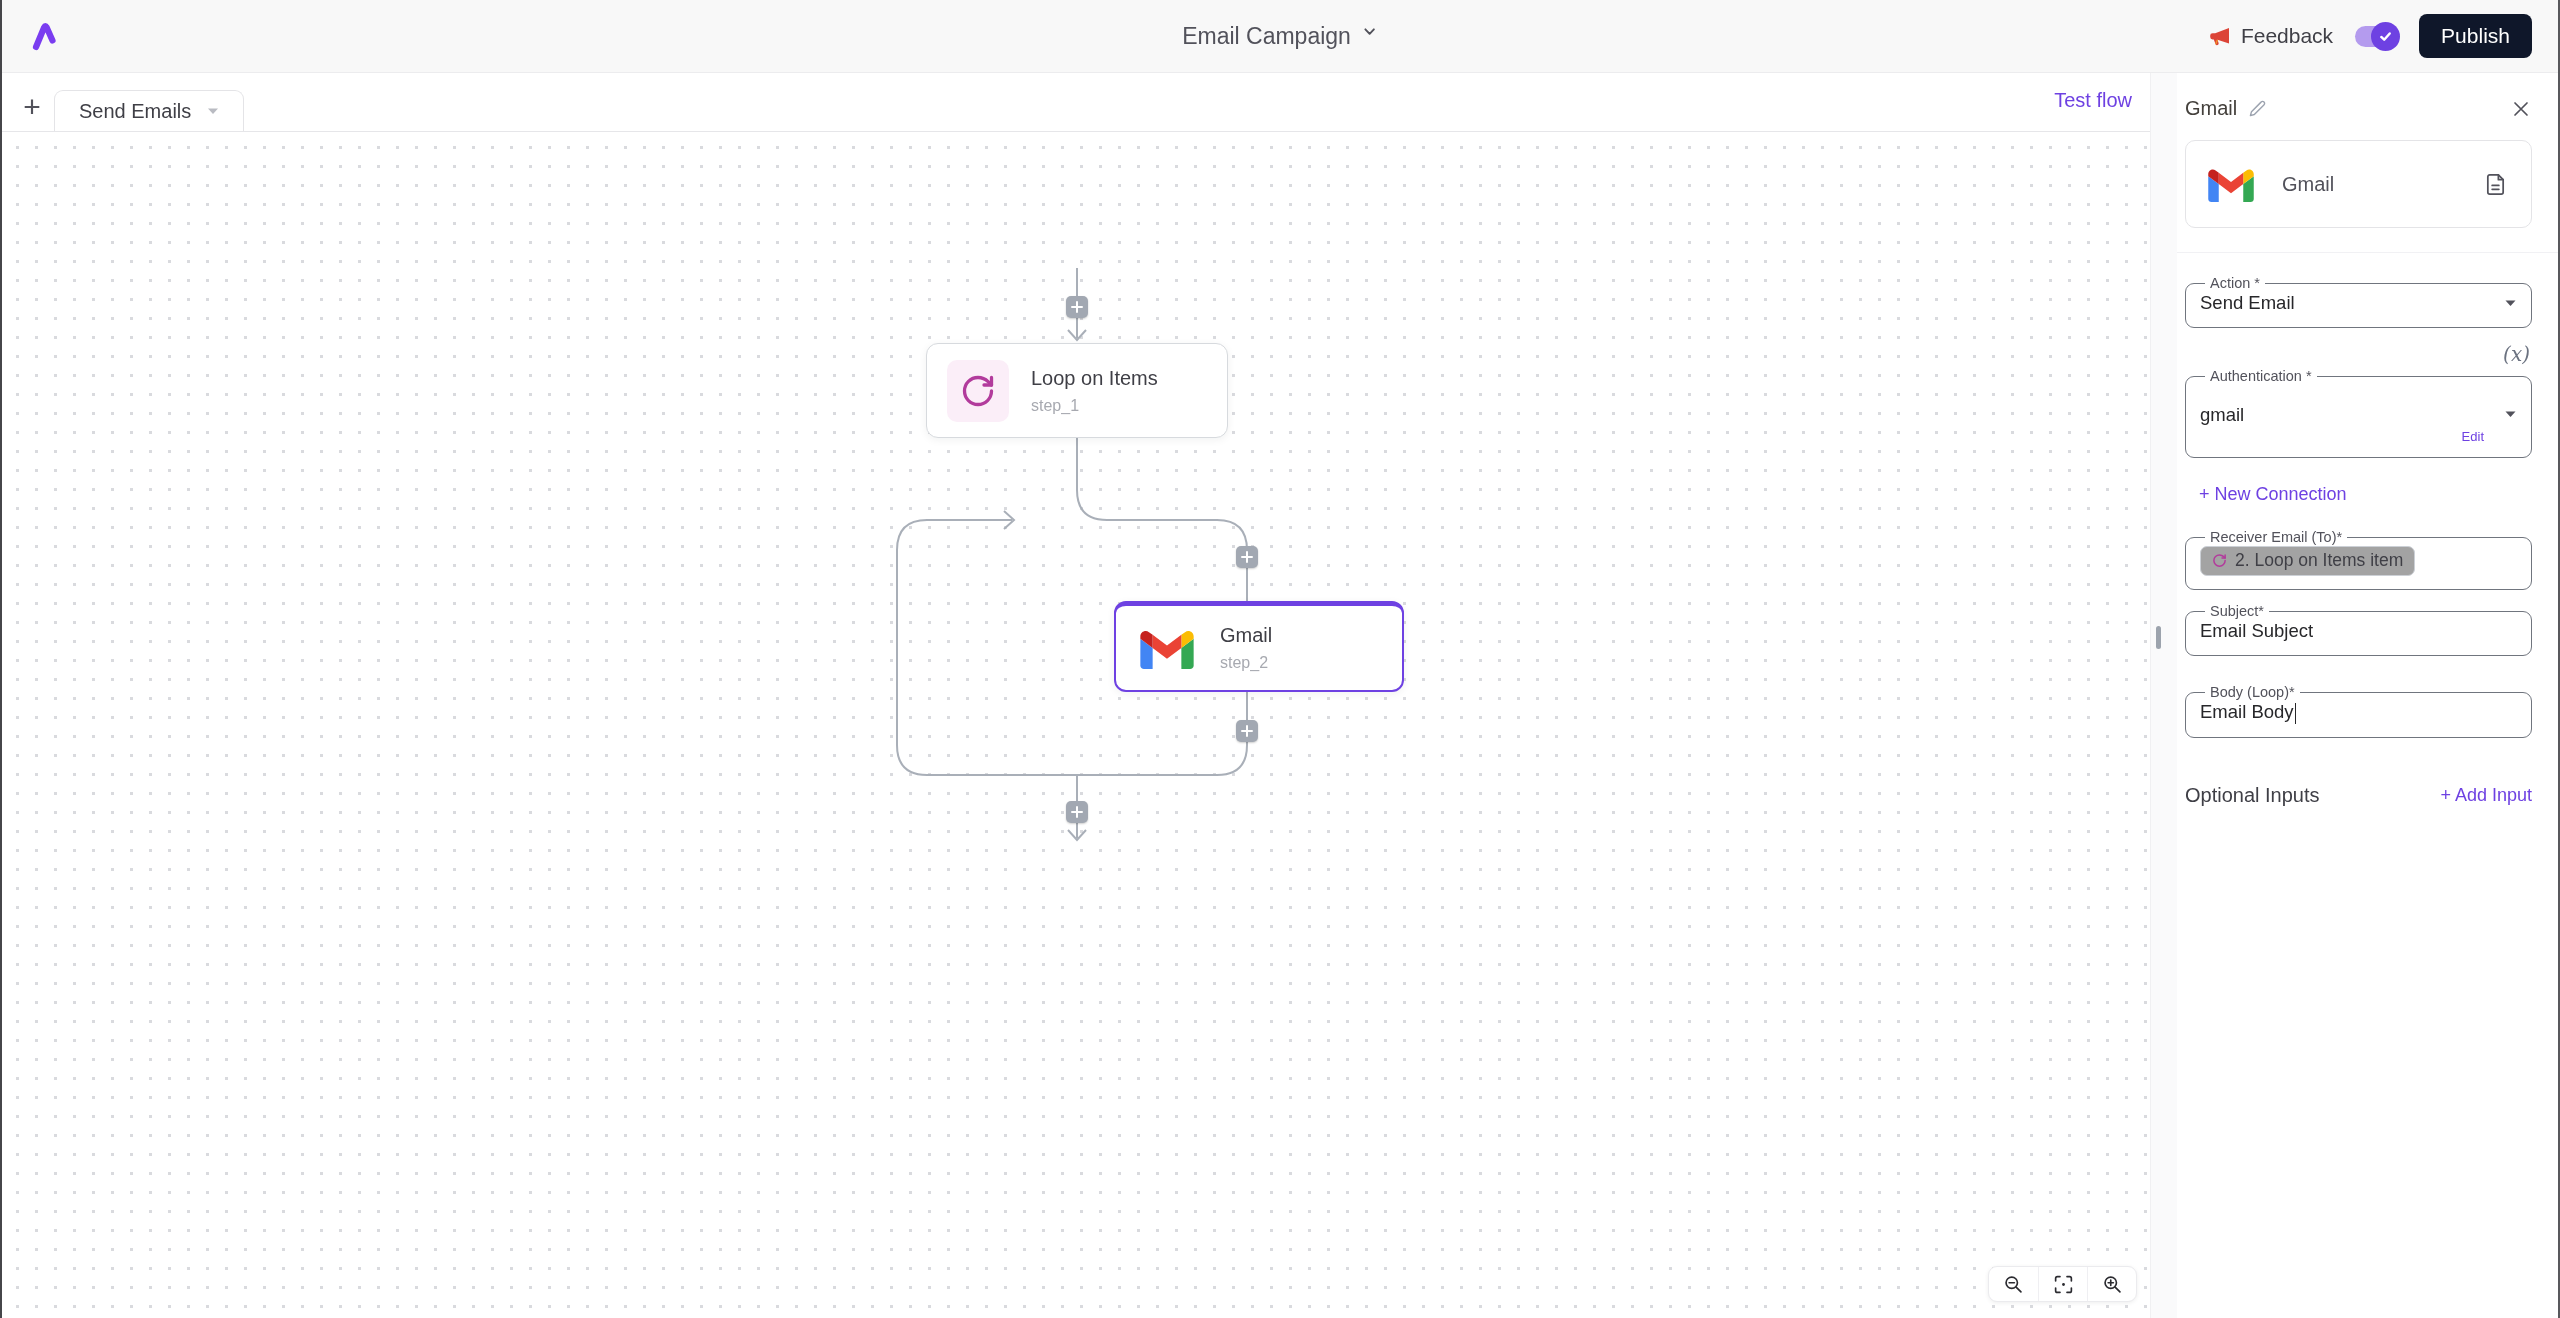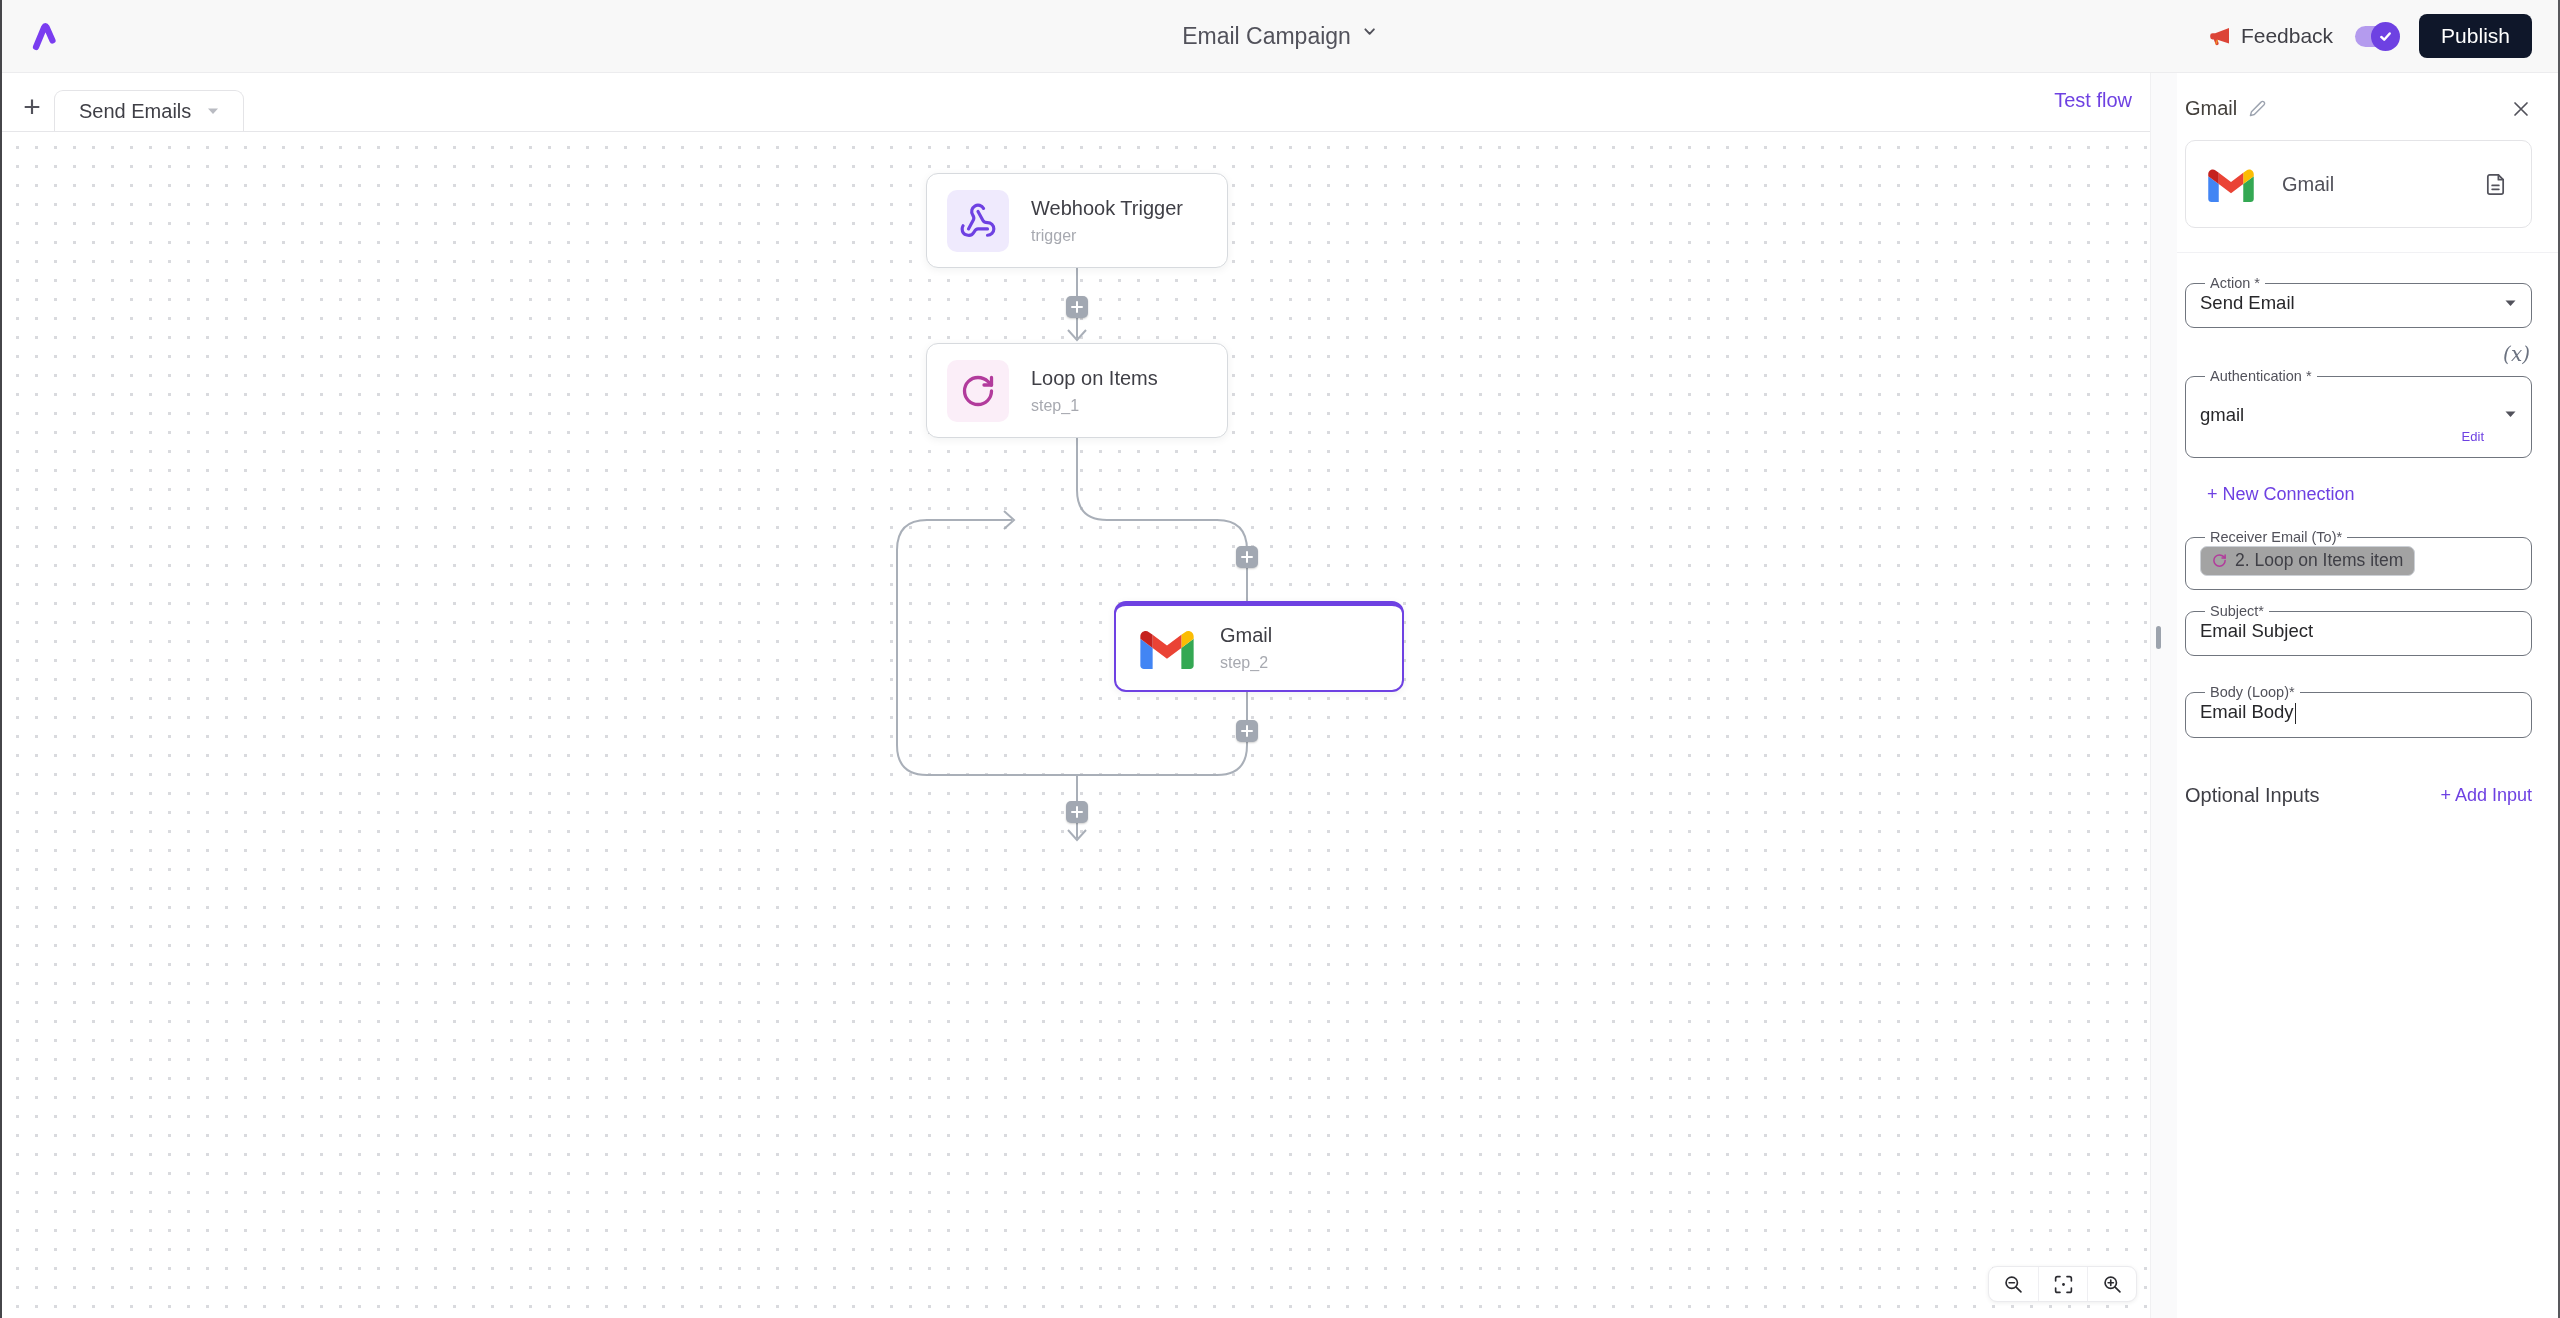--- a/index.html
+++ b/index.html
@@ -86,21 +86,21 @@
   fieldset.field { border:1px solid #70757e; border-radius:9px; padding:1px 14px 13px; background:#fff; }
   fieldset.field legend { font-size:14.5px; color:#52525b; padding:0 5px; margin-left:5px; }
   .field-row { display:flex; align-items:center; }
   .field-value { font-size:18.5px; color:#27272a; flex:1; }
   .field-select { background:#f5f5f7; cursor:pointer; }
   .caret { flex:0 0 auto; }
   .edit-link { color:#6e41e2; font-size:13px; margin-right:20px; cursor:pointer;margin-top:44px; }
 
   .var-icon { text-align:right; color:#6b7280; font-size:20px; font-style:italic;
               font-family:"DejaVu Serif", serif; margin:14px 2px 2px; }
-  .new-connection { color:#6e41e2; font-size:18px; margin:26px 0 24px 22px; cursor:pointer; }
+  .new-connection { color:#6e41e2; font-size:18px; margin:26px 0 24px 14px; cursor:pointer; }
 
   .field-action { margin-top:22px; }
   .field-receiver { }
   .field-subject { margin-top:13px; }
   .field-body { border:2px solid #6e41e2; margin-top:28px; }
   .field-body legend { color:#6e41e2; }
   .chip { display:inline-flex; align-items:center; gap:8px; border:1px solid #ccd0d6; border-radius:7px;
           background:#a3a3a3; padding:3px 11px 4px; font-size:17.5px; color:#3f3f46; cursor:pointer; }
   .text-caret { display:inline-block; width:0; border-right:1.6px solid #27272a; height:21px;
                 vertical-align:middle; margin-left:1px; }
@@ -184,33 +184,20 @@
           <svg width="12" height="12" viewBox="0 0 12 12">
               <path d="M6 1 V11 M1 6 H11" stroke="#fff" stroke-width="2" stroke-linecap="round"></path>
             </svg>
         </div>
         <div class="plus-btn" style="left:1064px; top:669px;">
           <svg width="12" height="12" viewBox="0 0 12 12">
               <path d="M6 1 V11 M1 6 H11" stroke="#fff" stroke-width="2" stroke-linecap="round"></path>
             </svg>
         </div>
 
-        <div class="node node-webhook" style="left:924px; top:41px;">
-          <div class="node-icon-box">
-            <svg width="38" height="38" viewBox="0 0 24 24" fill="none" stroke="#6e41e2" stroke-width="2" stroke-linecap="round" stroke-linejoin="round">
-              <path d="M18 16.98h-5.99c-1.1 0-1.95.94-2.48 1.9A4 4 0 0 1 2 17c.01-.7.2-1.4.57-2"></path>
-              <path d="m6 17 3.13-5.78c.53-.97.1-2.18-.5-3.1a4 4 0 1 1 6.89-4.06"></path>
-              <path d="m12 6 3.13 5.73C15.66 12.7 16.9 13 18 13a4 4 0 0 1 0 8"></path>
-            </svg>
-          </div>
-          <div class="node-texts">
-            <span class="node-title">Webhook Trigger</span>
-            <span class="node-sub">trigger</span>
-          </div>
-        </div>
 
         <div class="node node-loop" style="left:924px; top:211px;">
           <div class="node-icon-box">
             <svg width="36" height="36" viewBox="0 0 24 24" fill="none" stroke="#b23b9c" stroke-width="2.2" stroke-linecap="round" stroke-linejoin="round">
               <path d="M21 12a9 9 0 1 1-9-9c2.52 0 4.93 1 6.74 2.74L21 8"></path>
               <path d="M21 3v5h-5"></path>
             </svg>
           </div>
           <div class="node-texts">
             <span class="node-title">Loop on Items</span>

